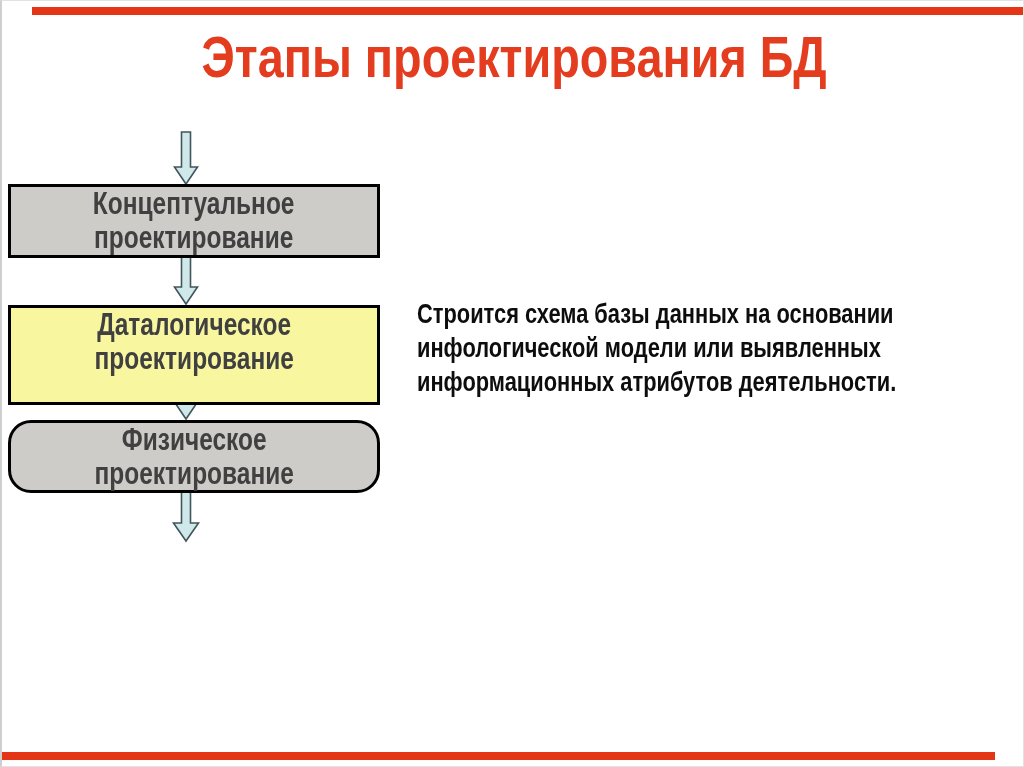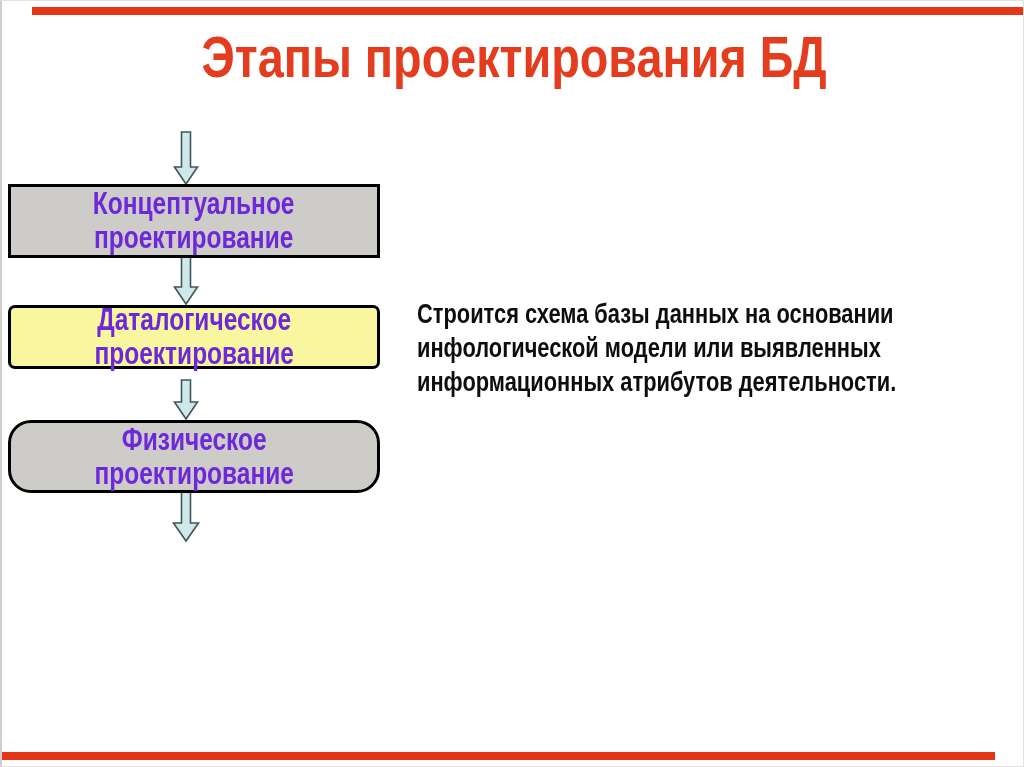--- a/index.html
+++ b/index.html
@@ -49,37 +49,37 @@
   .arrows polygon { stroke-width: 1.6px; }
 
   
   .step-box {
     position: absolute;
     left: 6px;
     width: 372px;
     box-sizing: border-box;
     border: 3px solid #000000;
     display: flex;
-    align-items: center;
+    align-items: flex-start;
     justify-content: center;
     z-index: 2;
-    color: #6d28d9;
+    color: #404040;
     font-weight: bold;
     font-size: 31px;
     line-height: 34px;
     text-align: center;
   }
   .step-box .squeeze {
     display: inline-block;
     white-space: pre-line;
     transform: scaleX(0.79);
     transform-origin: center;
   }
   .step-1 { top: 183px; height: 74px; }
-  .step-2 { top: 304px; height: 64px; border-radius: 7px; }
+  .step-2 { top: 304px; height: 100px; }
   .step-3 { top: 419px; height: 73px; border-radius: 23px; }
 
   
   .description {
     position: absolute;
     left: 415px; top: 296px;
     color: #0d0d0d;
     font-weight: bold;
     font-size: 28px;
     line-height: 34px;

